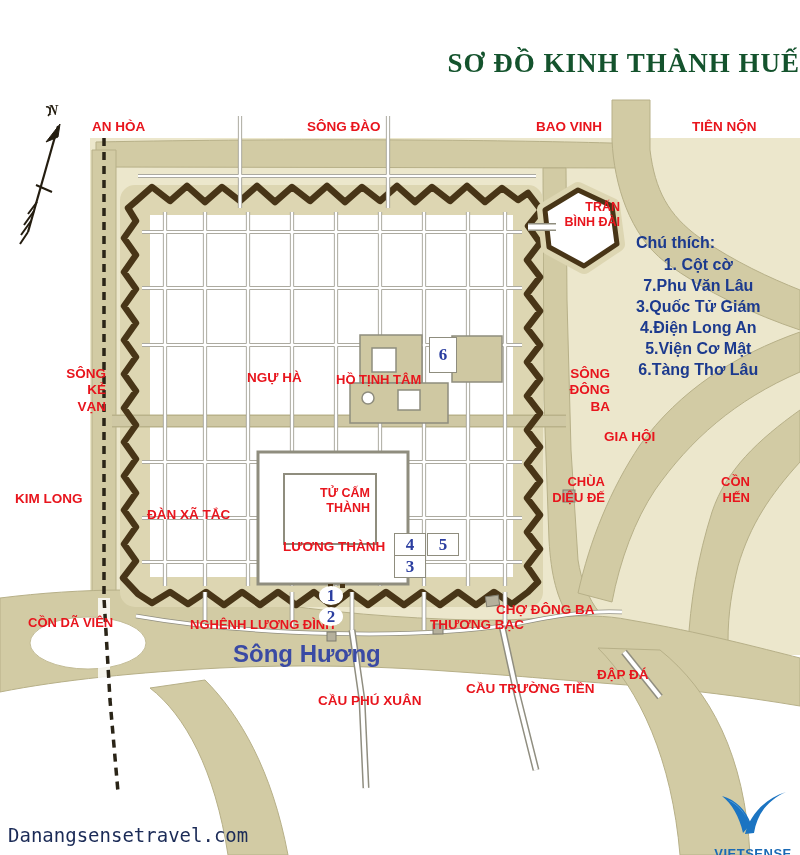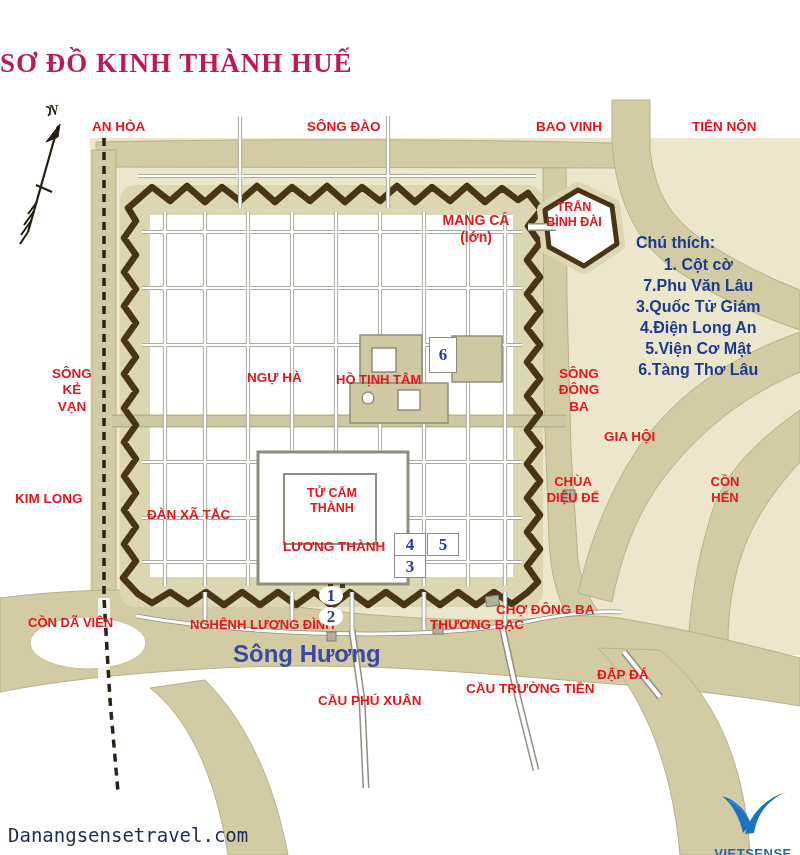--- a/index.html
+++ b/index.html
@@ -1,22 +1,22 @@
 <!DOCTYPE html>
 <html><head>
 <meta charset="utf-8">
 <style>
   html,body{margin:0;padding:0;background:#fff;}
   #stage{position:relative;width:800px;height:855px;background:#fff;overflow:hidden;
          font-family:"Liberation Sans",sans-serif;}
   #mapsvg{position:absolute;left:0;top:0;}
   .lbl{position:absolute;color:#e8151d;font-weight:bold;font-size:13.5px;line-height:1.22;
        white-space:pre-line;letter-spacing:0;}
-  .ctr{text-align:center;}
-  .title{position:absolute;left:0;top:48px;width:100%;text-align:left;color:#be185d;
+  .ctr{text-align:right;}
+  .title{position:absolute;left:0;top:48px;width:100%;text-align:right;color:#14532d;
          font-family:"Liberation Serif",serif;font-weight:bold;font-size:27px;letter-spacing:1px;}
   .legend{position:absolute;left:636px;top:234px;color:#1c3a8e;font-weight:bold;font-size:16px;}
   .legend ul{list-style:none;margin:2px 0 0 0;padding:0;}
   .legend li{line-height:21px;text-align:center;}
   .marker{position:absolute;display:flex;align-items:center;justify-content:center;
           background:#fff;color:#2b3ea0;font-family:"Liberation Serif",serif;font-weight:bold;
           font-size:17px;border:1.5px solid #8f8d7e;}
   .marker.oval{border:none;border-radius:50%;}
   .song-huong{position:absolute;left:233px;top:640px;color:#3a4aa4;font-weight:bold;font-size:24px;}
   .watermark{position:absolute;left:8px;top:824px;color:#1b2b57;font-size:19px;
@@ -135,22 +135,20 @@
   </svg>
 
   <div class="title">SƠ ĐỒ KINH THÀNH HUẾ</div>
 
   <div class="north">N</div>
 
   <div class="lbl" style="left:92px;top:119px">AN HÒA</div>
   <div class="lbl" style="left:307px;top:119px">SÔNG ĐÀO</div>
   <div class="lbl" style="left:536px;top:119px">BAO VINH</div>
   <div class="lbl" style="left:692px;top:119px">TIÊN NỘN</div>
-  <div class="lbl ctr" style="left:428px;top:212px;width:96px;font-size:14px">MANG CÁ
-(lớn)</div>
   <div class="lbl ctr" style="left:528px;top:200px;width:92px;font-size:12.5px">TRẤN
 BÌNH ĐÀI</div>
   <div class="lbl ctr" style="left:38px;top:366px;width:68px">SÔNG
 KẺ
 VẠN</div>
   <div class="lbl" style="left:247px;top:370px">NGỰ HÀ</div>
   <div class="lbl" style="left:336px;top:372px;font-size:13px">HỒ TỊNH TÂM</div>
   <div class="lbl ctr" style="left:548px;top:366px;width:62px">SÔNG
 ĐÔNG
 BA</div>

